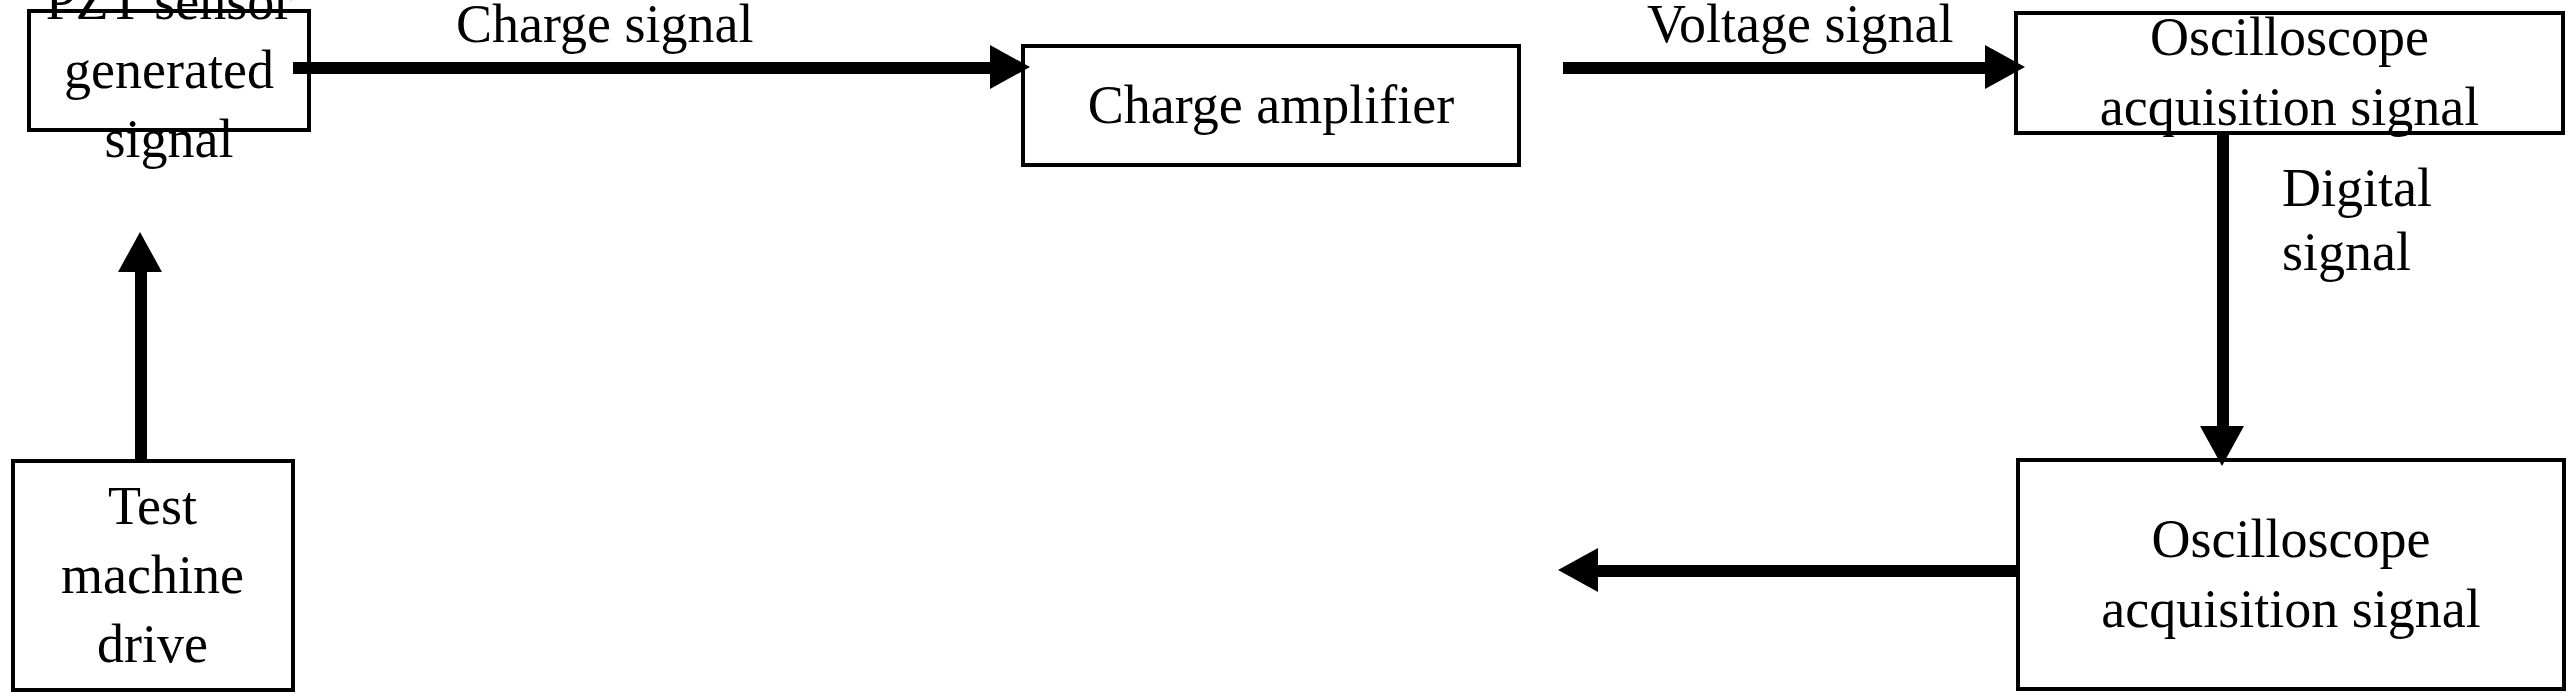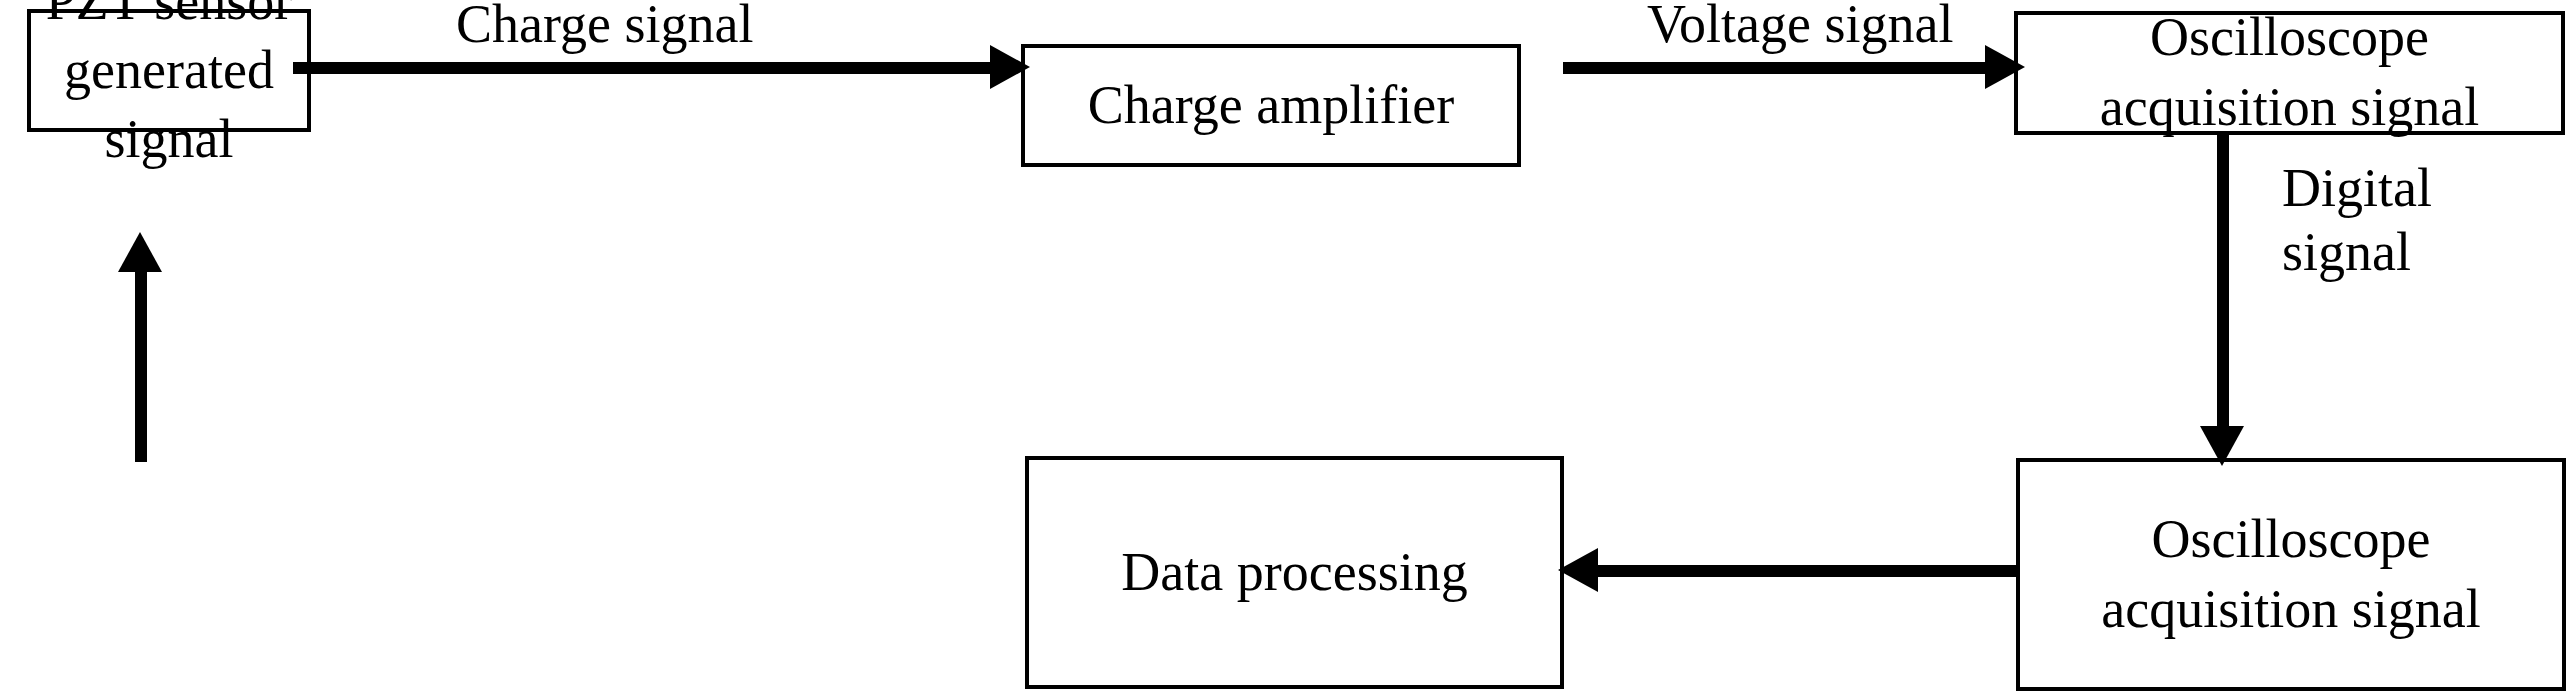--- a/index.html
+++ b/index.html
@@ -130,24 +130,24 @@
 
   <div class="node" id="box-amp">
     <span class="node-label">Charge amplifier</span>
   </div>
 
   <div class="node" id="box-scope-top">
     <span class="node-label">Oscilloscope
 acquisition signal</span>
   </div>
 
+  <div class="node" id="box-test">
+    <span class="node-label">Test machine drive</span>
+  </div>
 
-  <div class="node" id="box-data">
-    <span class="node-label">Data processing</span>
-  </div>
 
   <div class="node" id="box-scope-bot">
     <span class="node-label">Oscilloscope
 acquisition signal</span>
   </div>
 
   <div class="arrow" id="arrow-charge">
     <div class="shaft-h"></div>
     <div class="head head-right"></div>
   </div>

